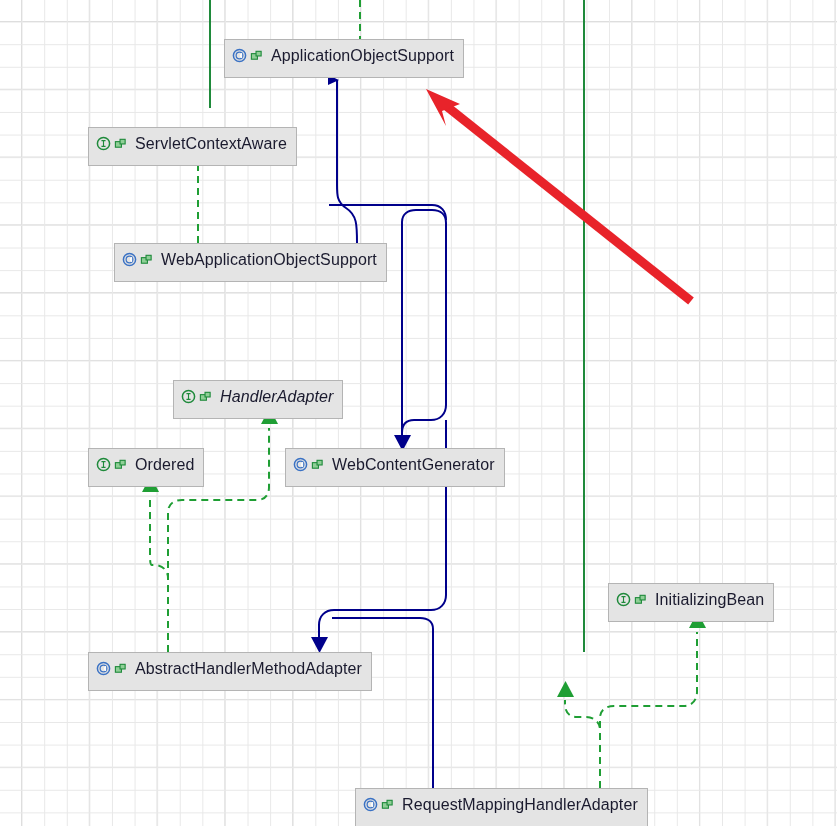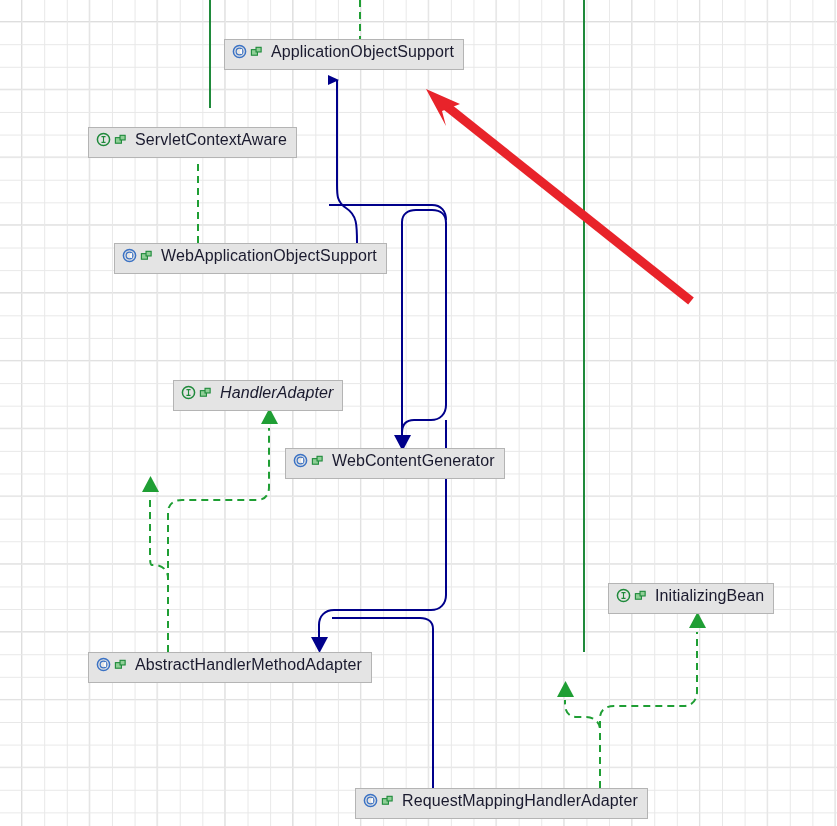--- a/index.html
+++ b/index.html
@@ -33,21 +33,21 @@
     left: 0;
     top: 0;
     width: 837px;
     height: 826px;
   }
   .node {
     position: absolute;
     display: flex;
     align-items: center;
     box-sizing: border-box;
-    height: 31px;
+    height: 39px;
     padding: 0 9px 6px 7px;
     background: #e4e4e4;
     border: 1px solid #b4b4b4;
     white-space: nowrap;
     cursor: default;
   }
   .node-icon {
     width: 15px;
     height: 15px;
     flex: 0 0 auto;
@@ -199,20 +199,31 @@
       <circle cx="8" cy="8" r="6.5" fill="none" stroke="#1f8a3b" stroke-width="1.6"></circle>
       <path d="M5.8,4.9 L10.2,4.9 M8,4.9 L8,11.1 M5.8,11.1 L10.2,11.1" stroke="#1f8a3b" stroke-width="1.2" fill="none"></path>
     </svg>
     <svg class="node-mod" viewBox="0 0 14 14">
       <rect x="1.5" y="5" width="6.5" height="6" fill="#8fcf96" stroke="#1f8a3b" stroke-width="1.2"></rect>
       <rect x="6.5" y="2.5" width="5.5" height="5" fill="#8fcf96" stroke="#1f8a3b" stroke-width="1.2"></rect>
     </svg>
     <span class="node-label">HandlerAdapter</span>
   </div>
 
+  <div class="node" style="left:88px; top:448px;">
+    <svg class="node-icon" viewBox="0 0 16 16">
+      <circle cx="8" cy="8" r="6.5" fill="none" stroke="#1f8a3b" stroke-width="1.6"></circle>
+      <path d="M5.8,4.9 L10.2,4.9 M8,4.9 L8,11.1 M5.8,11.1 L10.2,11.1" stroke="#1f8a3b" stroke-width="1.2" fill="none"></path>
+    </svg>
+    <svg class="node-mod" viewBox="0 0 14 14">
+      <rect x="1.5" y="5" width="6.5" height="6" fill="#8fcf96" stroke="#1f8a3b" stroke-width="1.2"></rect>
+      <rect x="6.5" y="2.5" width="5.5" height="5" fill="#8fcf96" stroke="#1f8a3b" stroke-width="1.2"></rect>
+    </svg>
+    <span class="node-label">Ordered</span>
+  </div>
 
   <div class="node" style="left:285px; top:448px;">
     <svg class="node-icon" viewBox="0 0 16 16">
       <circle cx="8" cy="8" r="6.5" fill="none" stroke="#3b72c4" stroke-width="1.6"></circle>
       <circle cx="8" cy="8" r="3.6" fill="none" stroke="#3b72c4" stroke-width="1.3"></circle>
       <path d="M10.5,5.6 A3.6,3.6 0 0,0 10.5,10.4" fill="none" stroke="#ffffff" stroke-width="1.6"></path>
     </svg>
     <svg class="node-mod" viewBox="0 0 14 14">
       <rect x="1.5" y="5" width="6.5" height="6" fill="#8fcf96" stroke="#1f8a3b" stroke-width="1.2"></rect>
       <rect x="6.5" y="2.5" width="5.5" height="5" fill="#8fcf96" stroke="#1f8a3b" stroke-width="1.2"></rect>

